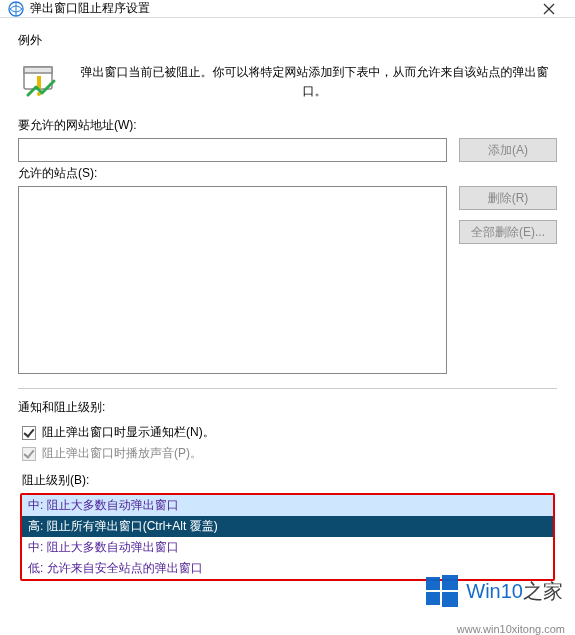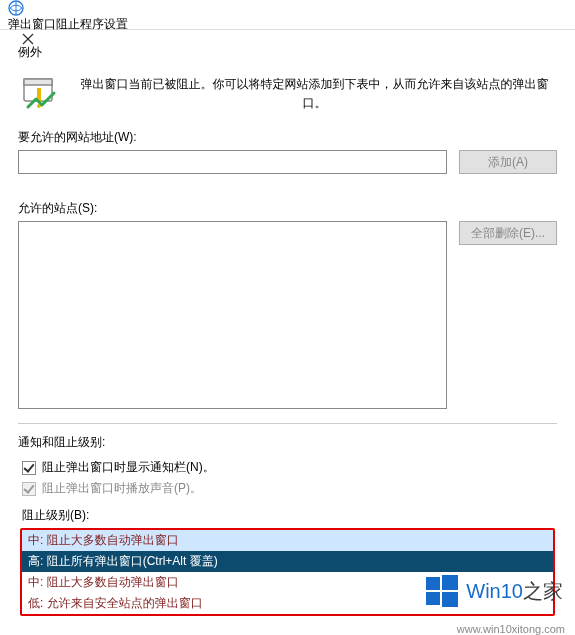--- a/index.html
+++ b/index.html
@@ -8,26 +8,25 @@
     width: 575px;
     height: 635px;
     font-family: "Microsoft YaHei", "Segoe UI", sans-serif;
     font-size: 12px;
     background: #fff;
     color: #000;
     position: relative;
     overflow: hidden;
   }
   .titlebar {
-    height: 30px;
+    height: 18px;
     border-bottom: 1px solid #ddd;
     display: flex;
-    align-items: flex-start;
+    align-items: center;
     padding: 0 6px 0 8px;
-    flex-direction: column;
   }
   .titlebar-icon {
     width: 16px; height: 16px;
     margin-right: 6px;
   }
   .titlebar-title { flex: 1; font-size: 12px; }
   .titlebar-close {
     width: 40px; height: 28px;
     display: flex; align-items: center; justify-content: center;
     color: #333;
@@ -60,21 +59,21 @@
     padding-top: 2px;
     text-align: center;
   }
   .field-label {
     font-size: 12px;
     margin-bottom: 4px;
   }
   .url-row {
     display: flex;
     gap: 12px;
-    margin-bottom: 26px;
+    margin-bottom: 3px;
   }
   .url-input {
     flex: 1;
     height: 24px;
     border: 1px solid #888;
     padding: 2px 4px;
     font-family: inherit;
     font-size: 12px;
   }
   .side-btn {
@@ -145,21 +144,21 @@
     border-radius: 2px;
     padding: 0;
     margin: 0 2px;
   }
   .level-row {
     height: 21px;
     line-height: 21px;
     padding: 0 6px;
     font-size: 12px;
     background: #fff;
-    color: #7f1d1d;
+    color: #4c1d95;
     white-space: nowrap;
   }
   .level-row.lighthl {
     background: #cfe6ff;
   }
   .level-row.hl {
     background: #0c4a6e;
     color: #fff;
   }
   .watermark {
@@ -224,20 +223,21 @@
     <div class="field-label">要允许的网站地址(W):</div>
     <div class="url-row">
       <input class="url-input" type="text" value="" style="">
       <button class="side-btn" disabled="">添加(A)</button>
     </div>
 
     <div class="field-label">允许的站点(S):</div>
     <div class="sites-row">
       <div class="sites-list"></div>
       <div class="side-btn-col">
+        <button class="side-btn" disabled="">删除(R)</button>
         <button class="side-btn" disabled="">全部删除(E)...</button>
       </div>
     </div>
   </div>
 
   <hr class="sep">
 
   <div class="group">
     <span class="group-label">通知和阻止级别:</span>
 

